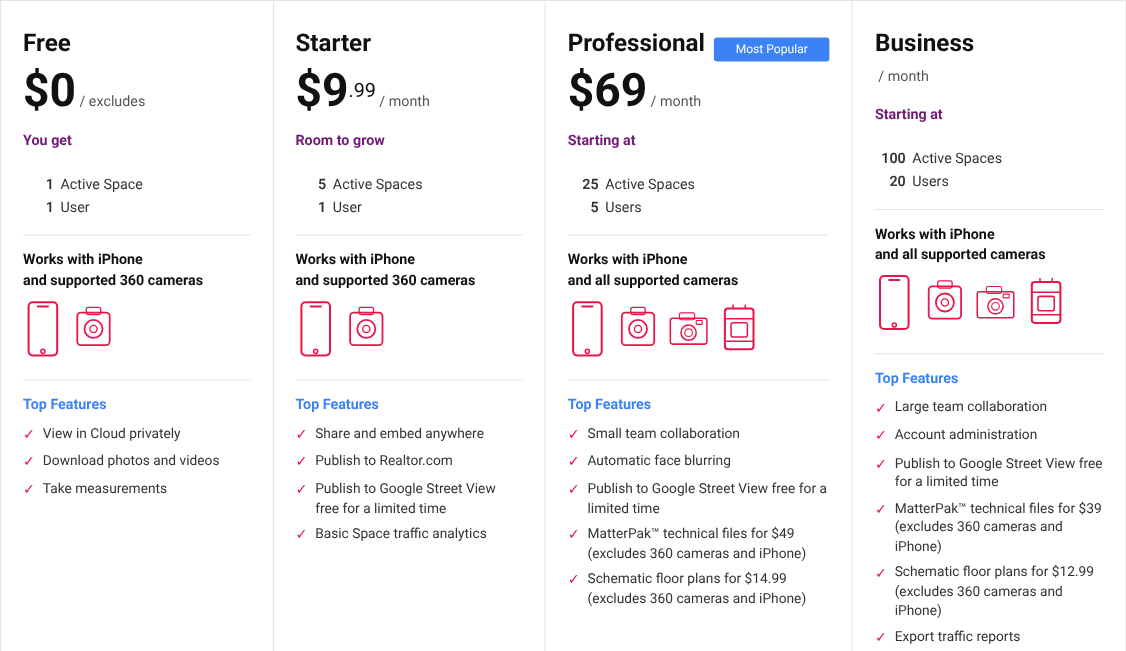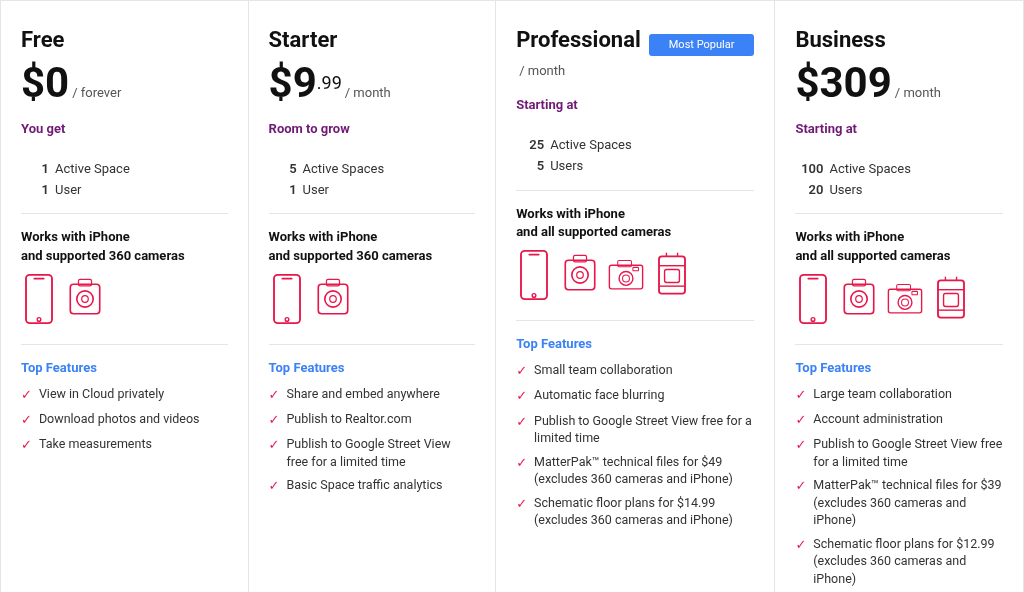--- a/index.html
+++ b/index.html
@@ -128,21 +128,21 @@
 </head>
 <body>
 
 <div class="pricing-grid">
 <div class="plan-col">
       <div class="plan-name">
         <span>Free</span>
       </div>
       <div class="price-row">
         <span class="price-dollar">$0</span>
-        <span class="price-period">/ forever</span>
+        <span class="price-period">/ excludes</span>
       </div>
       <div class="section-label">You get</div>
       <div class="quantity-row">
         <span class="qty-num">1</span>
         <span>Active Space</span>
       </div>
       <div class="quantity-row">
         <span class="qty-num">1</span>
         <span>User</span>
       </div>
@@ -227,20 +227,21 @@
         <span class="check-icon">✓</span>
         <span>Basic Space traffic analytics</span>
       </div>
     </div>
     <div class="plan-col">
       <div class="plan-name">
         <span>Professional</span>
         <span class="most-popular-badge">Most Popular</span>
       </div>
       <div class="price-row">
+        <span class="price-dollar">$69</span>
         <span class="price-period">/ month</span>
       </div>
       <div class="section-label">Starting at</div>
       <div class="quantity-row">
         <span class="qty-num">25</span>
         <span>Active Spaces</span>
       </div>
       <div class="quantity-row">
         <span class="qty-num">5</span>
         <span>Users</span>
@@ -296,21 +297,20 @@
       <div class="feature-item">
         <span class="check-icon">✓</span>
         <span>Schematic floor plans for $14.99 (excludes 360 cameras and iPhone)</span>
       </div>
     </div>
     <div class="plan-col">
       <div class="plan-name">
         <span>Business</span>
       </div>
       <div class="price-row">
-        <span class="price-dollar">$309</span>
         <span class="price-period">/ month</span>
       </div>
       <div class="section-label">Starting at</div>
       <div class="quantity-row">
         <span class="qty-num">100</span>
         <span>Active Spaces</span>
       </div>
       <div class="quantity-row">
         <span class="qty-num">20</span>
         <span>Users</span>

